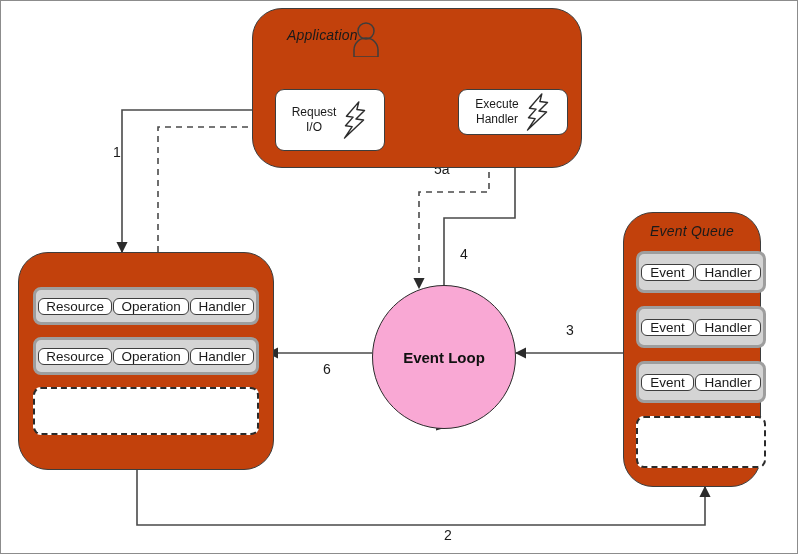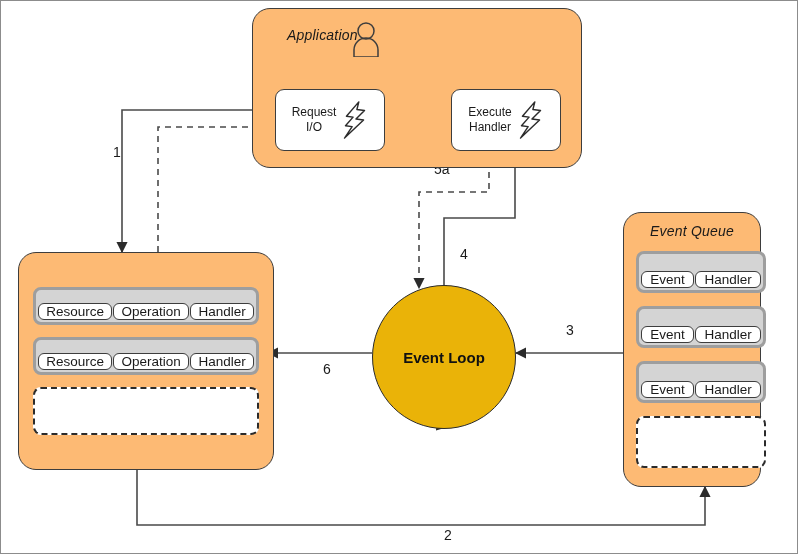--- a/index.html
+++ b/index.html
@@ -30,22 +30,22 @@
     left: 0; top: 0;
     width: 800px;
     height: 556px;
     pointer-events: none;
   }
   
   .group-box {
     position: absolute;
     box-sizing: border-box;
     border: 1.4px solid #3d3d3d;
-    border-radius: 18px;
-    background: #fdba74;
+    border-radius: 30px;
+    background: #c2410c;
   }
   .group-title {
     position: absolute;
     width: 100%;
     text-align: center;
     font-style: italic;
     font-size: 14px;
     color: #1a1a1a;
     letter-spacing: .2px;
   }
@@ -75,21 +75,21 @@
     flex: 0 0 auto;
   }
   
   .slot-row {
     position: absolute;
     box-sizing: border-box;
     border: 3px solid #9e9e9e;
     border-radius: 8px;
     background: #d4d4d4;
     display: flex;
-    align-items: flex-end;
+    align-items: center;
     padding: 2px;
     gap: 1px;
   }
   .slot-cell {
     box-sizing: border-box;
     border: 1.4px solid #3d3d3d;
     border-radius: 6px;
     background: #ffffff;
     display: flex;
     align-items: center;
@@ -104,21 +104,21 @@
     border: 2px dashed #2b2b2b;
     border-radius: 8px;
     background: #ffffff;
   }
   
   #event-loop {
     position: absolute;
     box-sizing: border-box;
     border: 1.5px solid #2b2b2b;
     border-radius: 50%;
-    background: #eab308;
+    background: #f9a8d4;
     display: flex;
     align-items: center;
     justify-content: center;
   }
   #event-loop-label {
     font-size: 15px;
     font-weight: bold;
     color: #111111;
   }
   
@@ -189,21 +189,21 @@
     <div class="group-title" style="top:18px; left:34px; width:300px; text-align:left;">Application</div>
 
     <div class="app-node" style="left:22px; top:80px; width:110px; height:62px;">
       <span class="app-node-label">Request
 I/O</span>
       <svg class="bolt" viewBox="0 0 26 42">
         <path d="M 17 2 L 4 17 L 11 18 L 3 27 L 10 28 L 2 40 L 22 21 L 14 20 L 23 11 L 15 10 Z" fill="none" stroke="#2b2b2b" stroke-width="1.5" stroke-linejoin="round"></path>
       </svg>
     </div>
 
-    <div class="app-node" style="left:198px; top:80px; width:110px; height:62px;">
+    <div class="app-node" style="left:205px; top:80px; width:110px; height:46px;">
       <span class="app-node-label">Execute
 Handler</span>
       <svg class="bolt" viewBox="0 0 26 42">
         <path d="M 17 2 L 4 17 L 11 18 L 3 27 L 10 28 L 2 40 L 22 21 L 14 20 L 23 11 L 15 10 Z" fill="none" stroke="#2b2b2b" stroke-width="1.5" stroke-linejoin="round"></path>
       </svg>
     </div>
   </div>
 
   <div class="group-box" style="left:18px; top:252px; width:256px; height:218px;">
 

